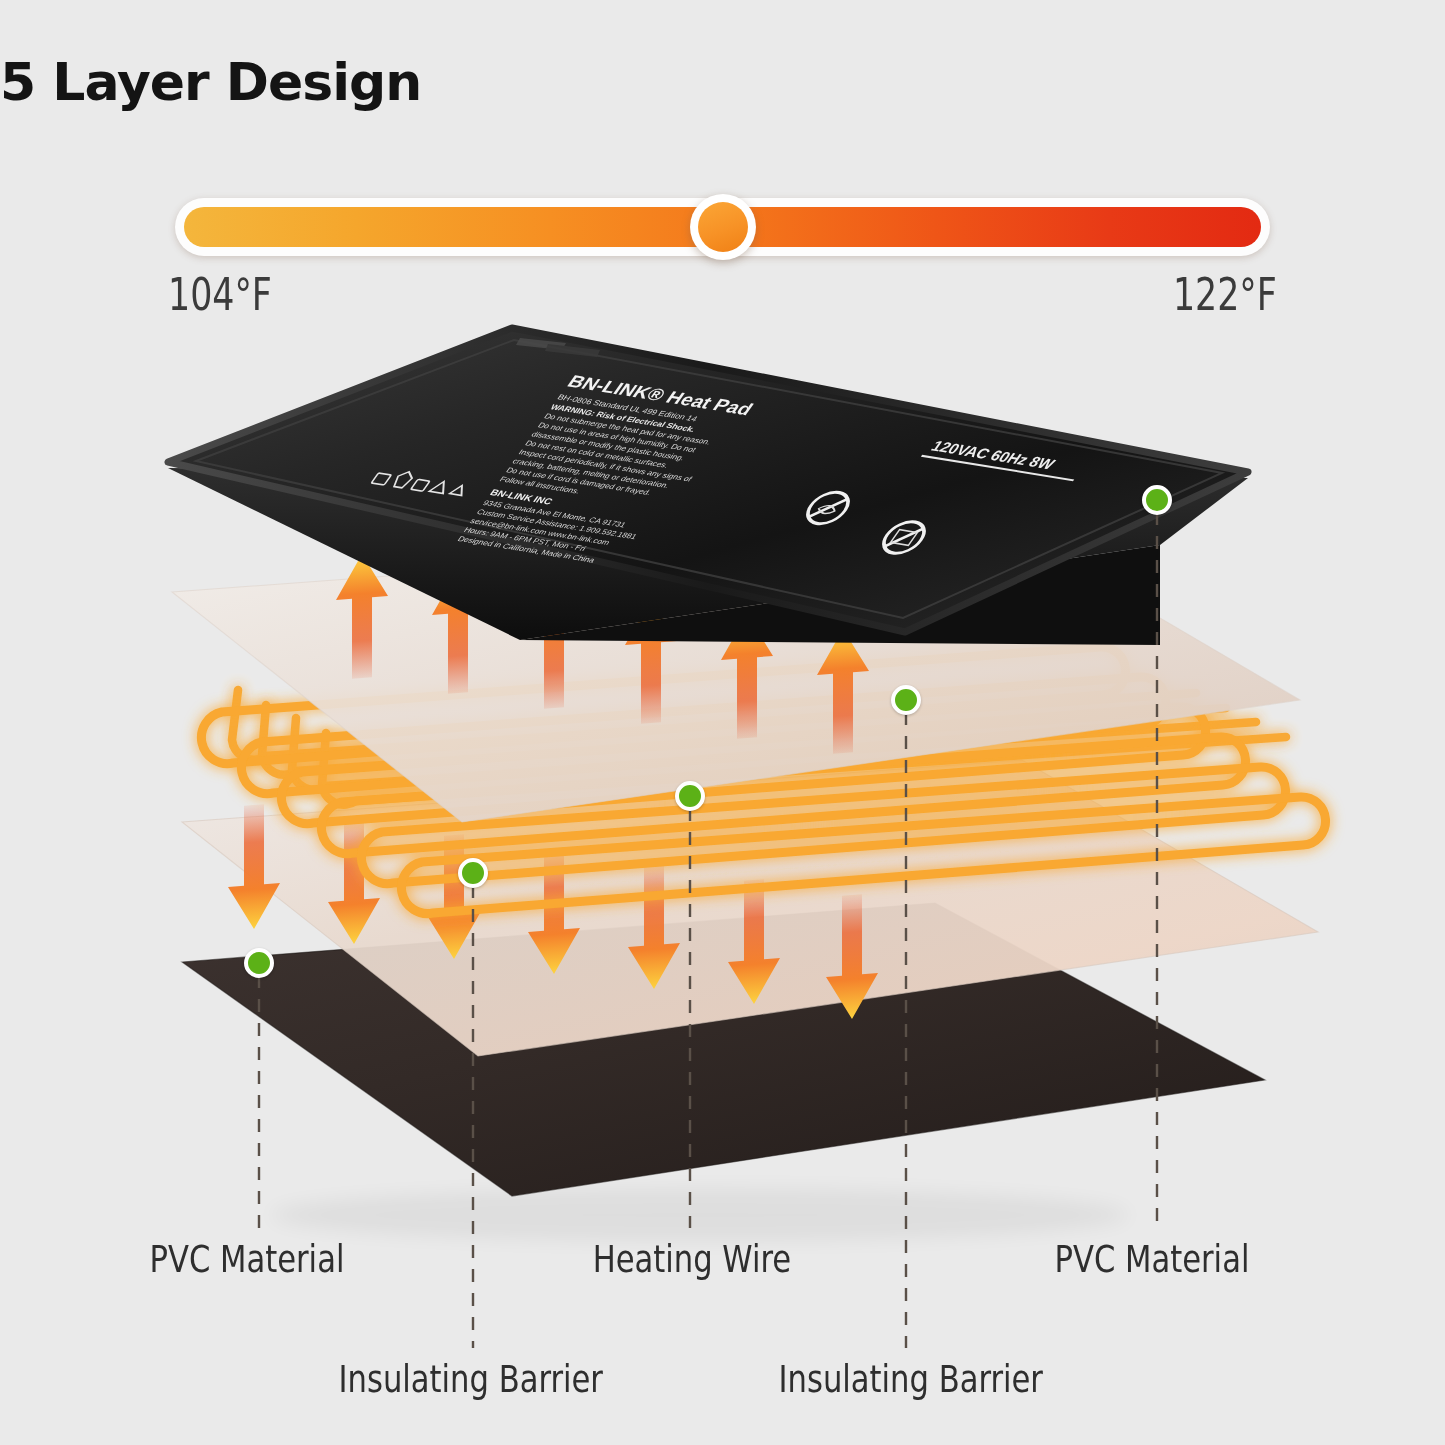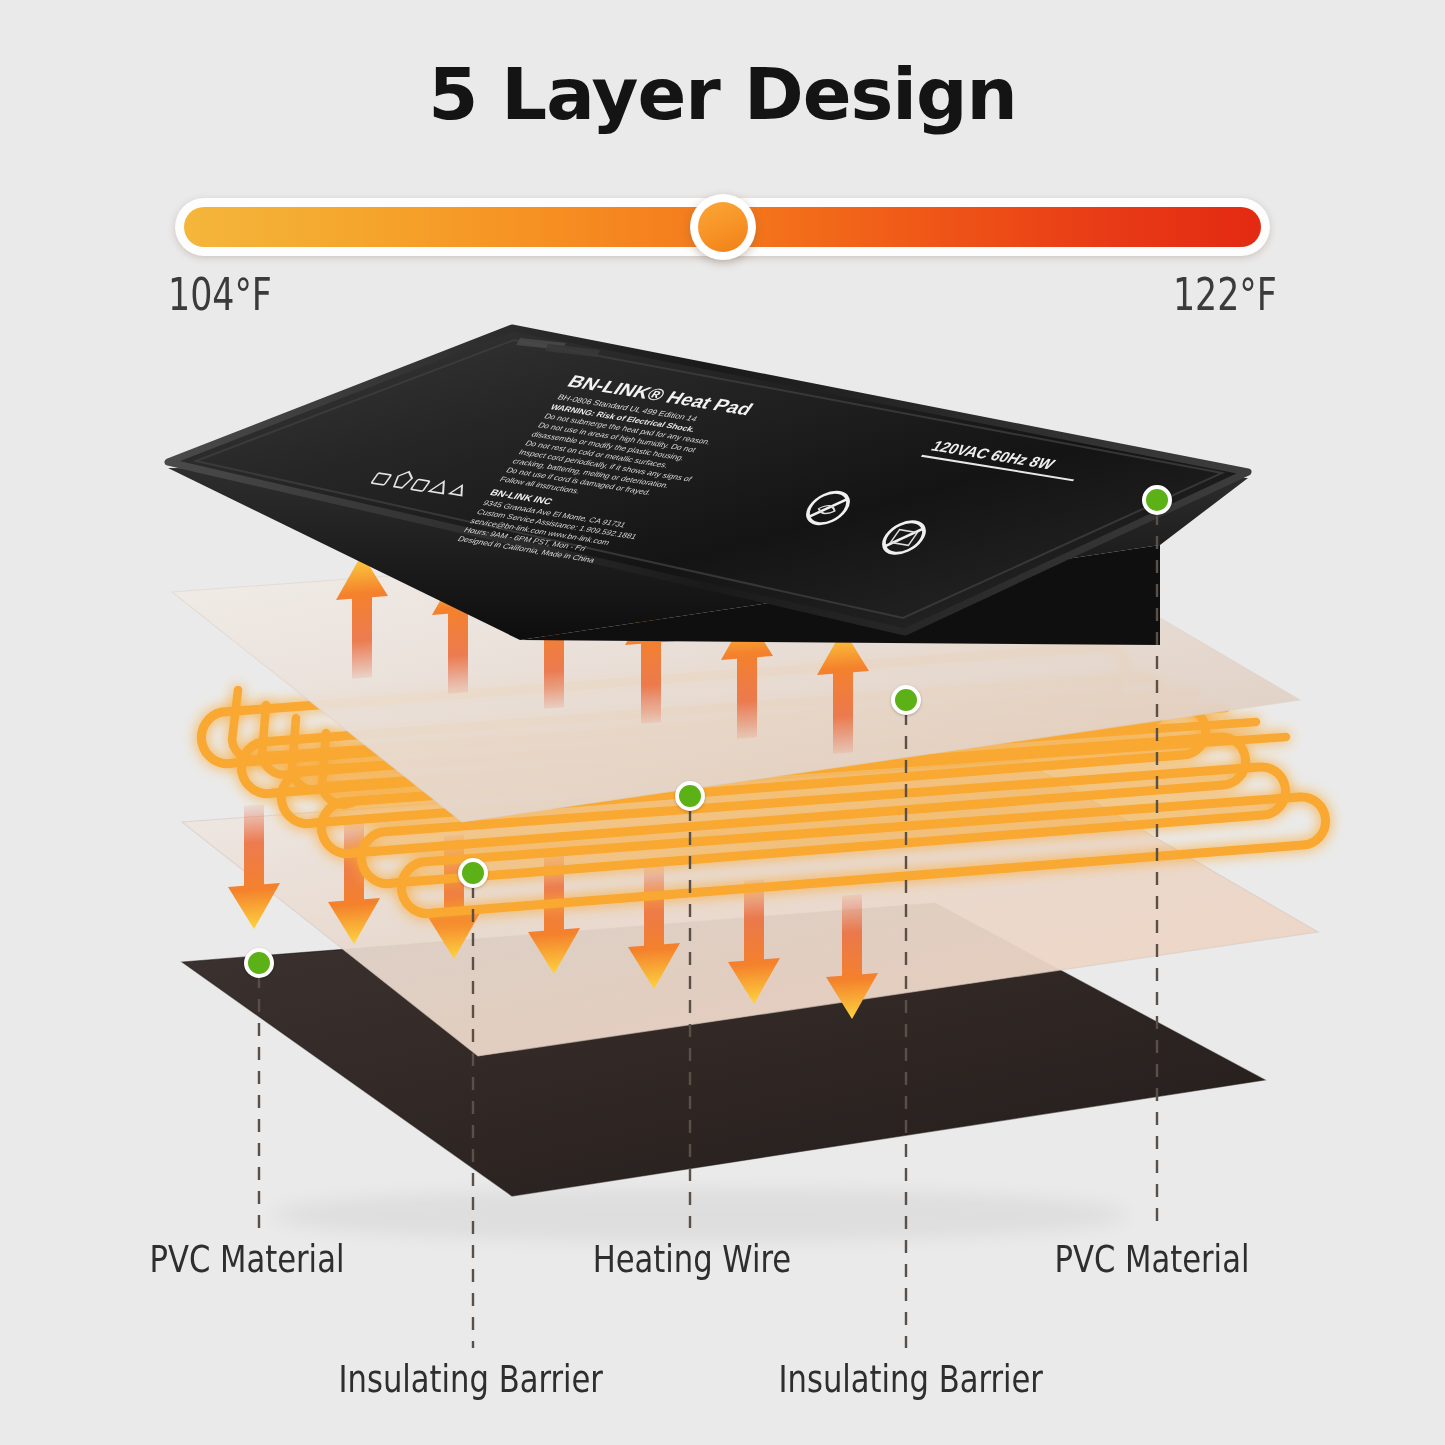--- a/index.html
+++ b/index.html
@@ -8,22 +8,21 @@
     background:#eaeaea;
     font-family:"Liberation Sans", sans-serif;
     overflow:hidden;
     position:relative;
   }
   #stage{position:absolute;inset:0;}
 
   
   .title{
     position:absolute;left:0;top:52px;width:100%;
-    text-align:center;
-    font-size:72px;font-weight:bold;
+    font-size:52px;font-weight:bold;
     letter-spacing:-1px;
     color:#141414;
     font-family:"DejaVu Sans","Liberation Sans",sans-serif;
   }
 
   
   .slider-wrap{position:absolute;left:175px;top:198px;width:1095px;height:58px;}
   .slider-outer{
     position:absolute;left:0;top:0;width:1095px;height:58px;
     border-radius:29px;

